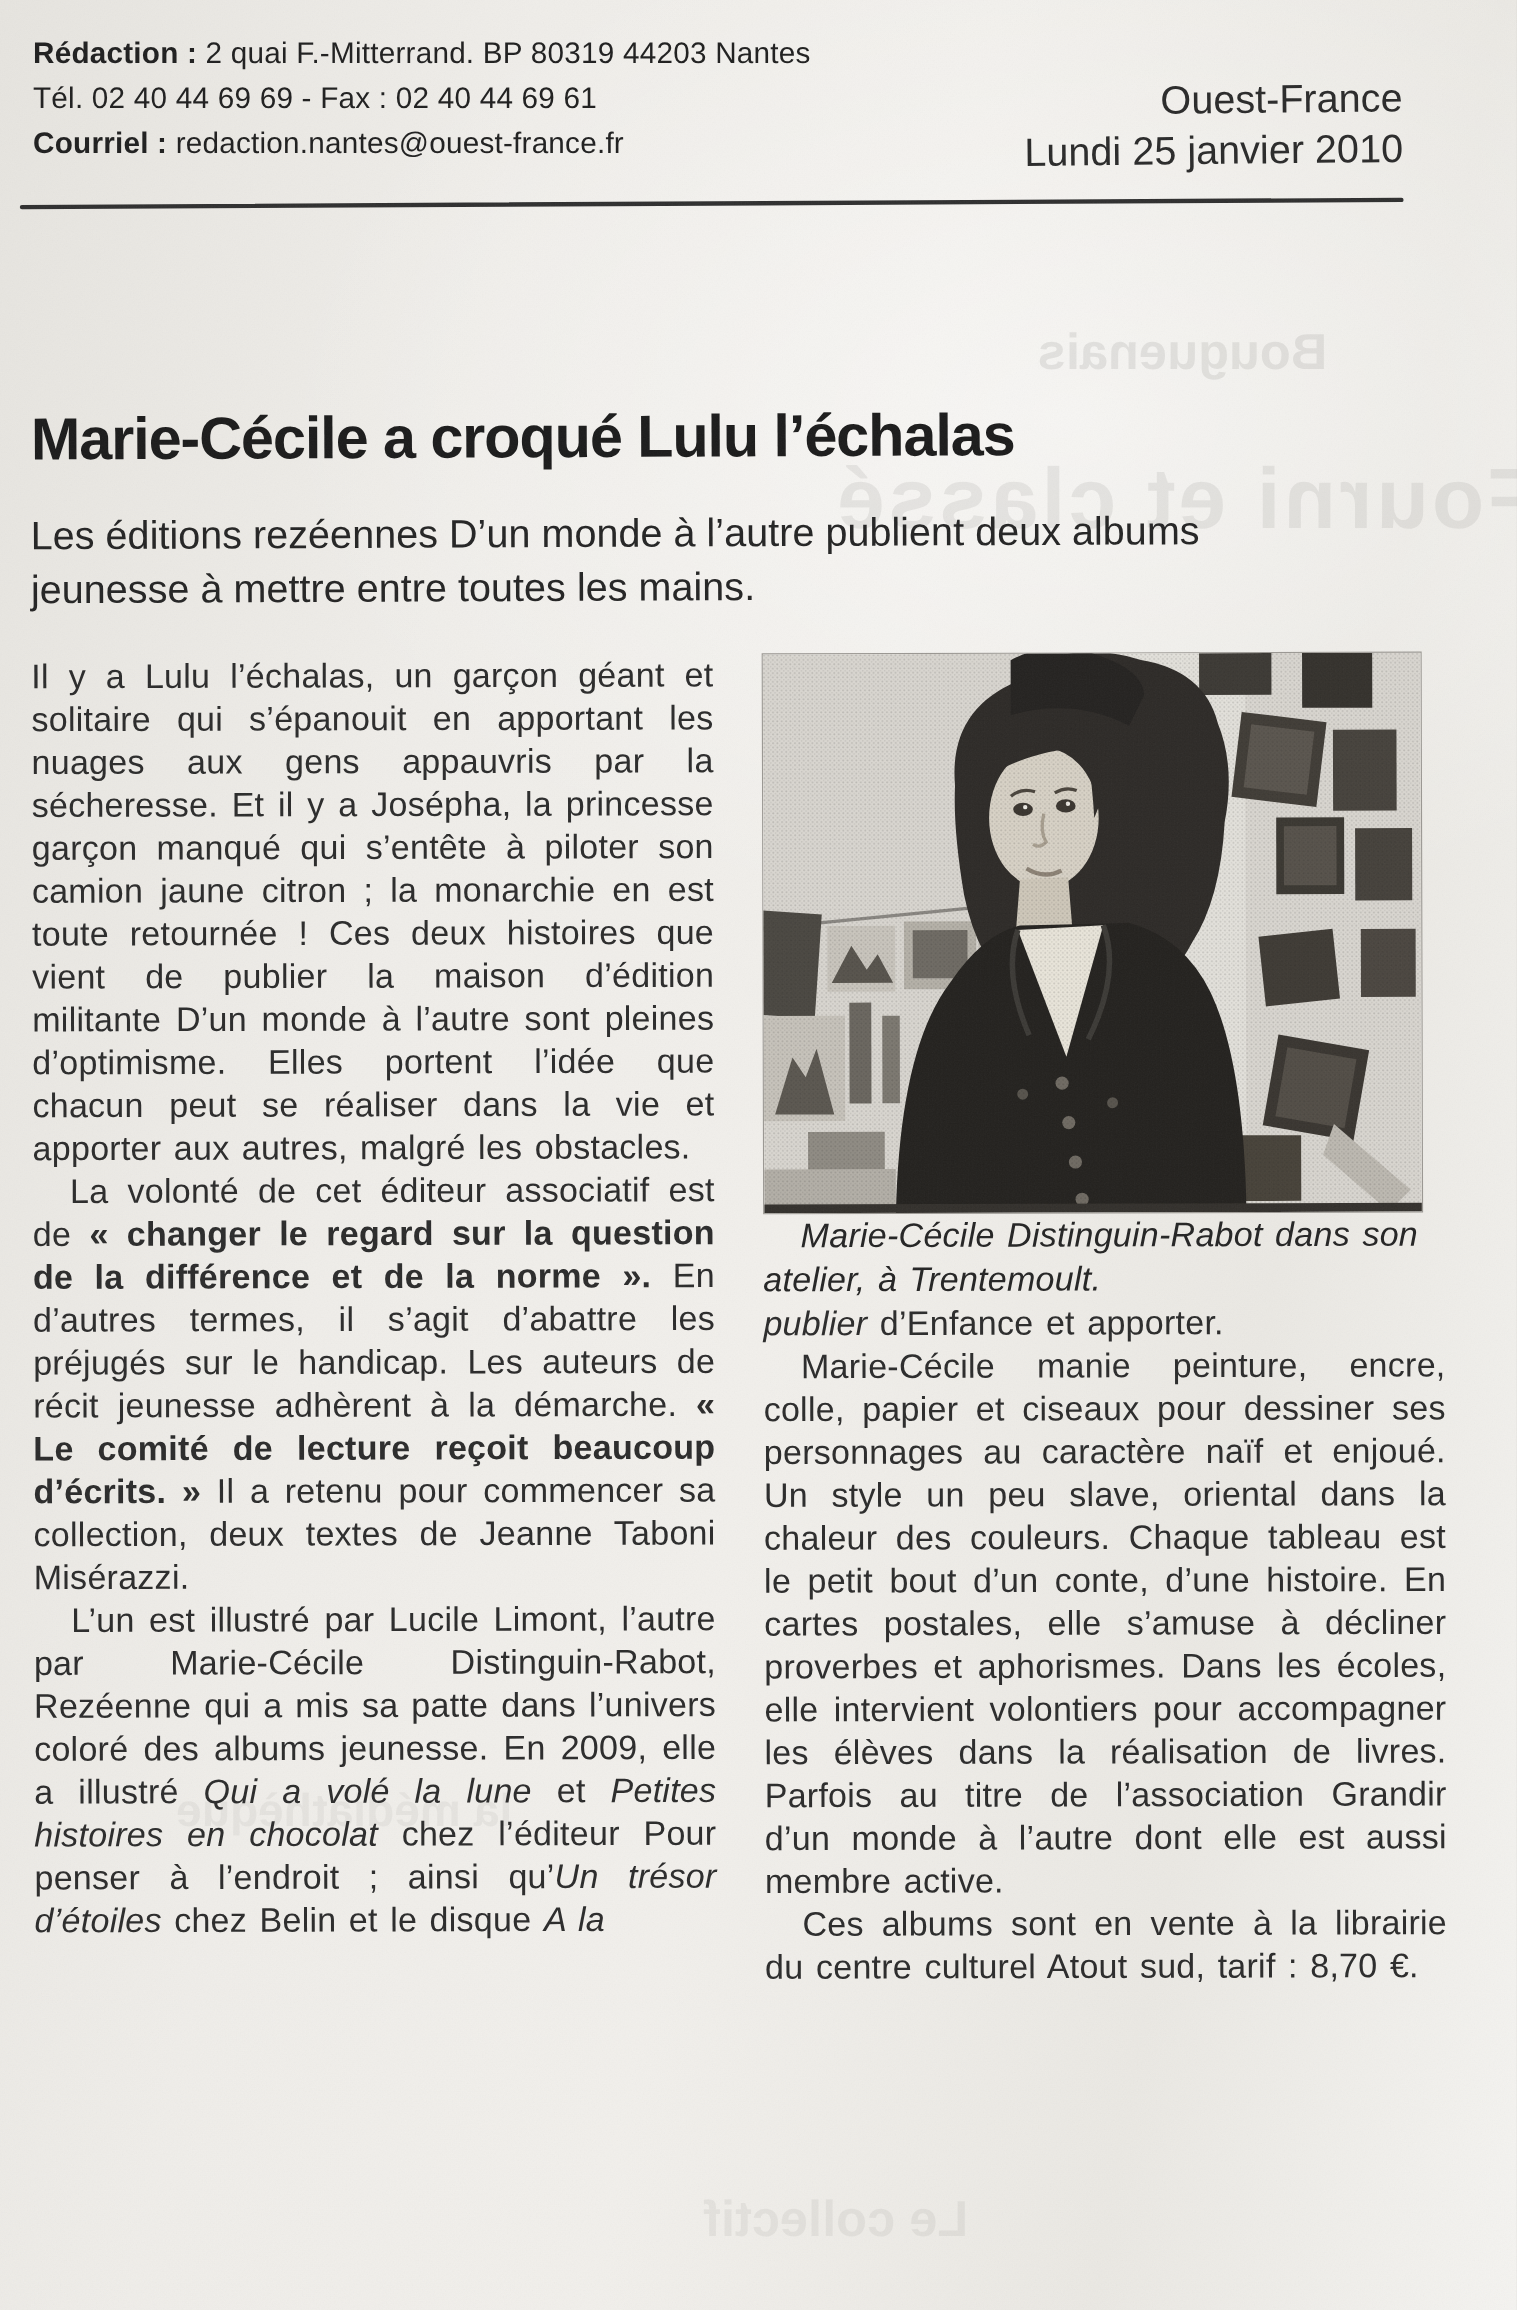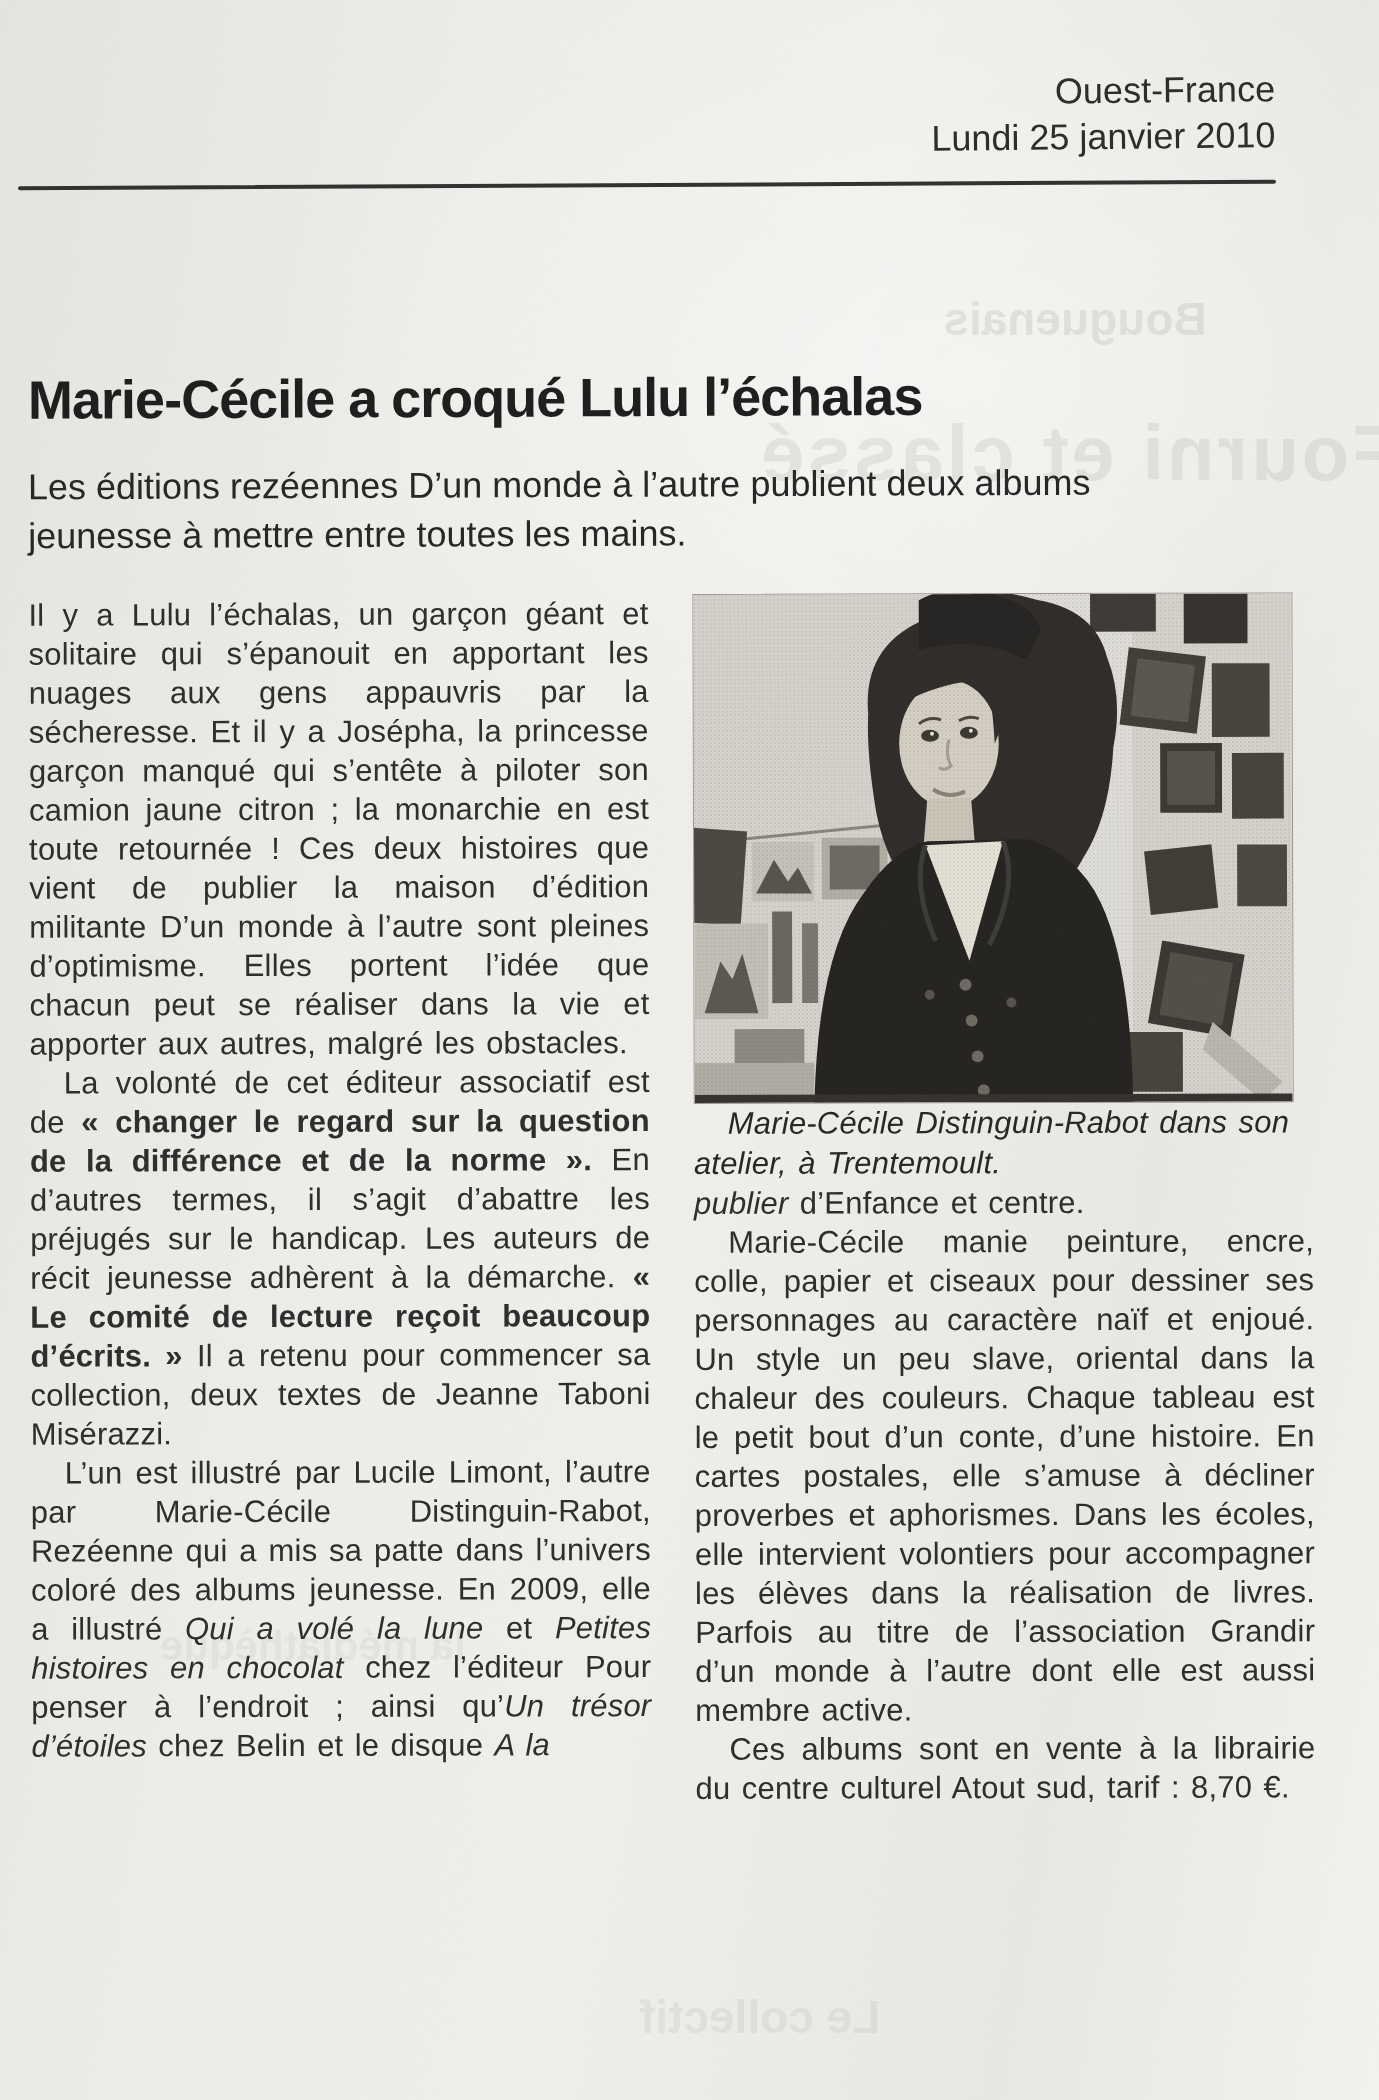--- a/index.html
+++ b/index.html
@@ -44,20 +44,25 @@
 </head>
 <body>
 
 <div class="page">
 
   <div class="ghost g1">Bouguenais</div>
   <div class="ghost g2">Fourni et classé</div>
   <div class="ghost g3">la médiathèque</div>
   <div class="ghost g4">Le collectif</div>
 
+  <div class="hdr-left">
+    <div><span class="lbl">Rédaction :</span><span> 2 quai F.-Mitterrand. BP 80319 44203 Nantes</span></div>
+    <div>Tél. 02 40 44 69 69 - Fax : 02 40 44 69 61</div>
+    <div><span class="lbl">Courriel :</span><span> redaction.nantes@ouest-france.fr</span></div>
+  </div>
   <div class="hdr-right">
     <div>Ouest-France</div>
     <div>Lundi 25 janvier 2010</div>
   </div>
   <div class="hdr-rule"></div>
 
   <h1 class="title" style="margin:0;">Marie-Cécile a croqué Lulu l’échalas</h1>
   <div class="subtitle">Les éditions rezéennes D’un monde à l’autre publient deux albums jeunesse à mettre entre toutes les mains.</div>
 
   <div class="cols">
@@ -169,21 +174,21 @@
           <circle cx="236" cy="402" r="5" fill="#57534c"></circle>
           <circle cx="318" cy="410" r="5" fill="#57534c"></circle>
         </g>
 
         <rect x="0" y="502" width="600" height="8" fill="#33302c"></rect>
         <rect x="0" y="0" width="600" height="510" fill="url(#ht)"></rect>
       </svg>
 
       <p class="caption">Marie-Cécile Distinguin-Rabot dans son atelier, à Trentemoult.</p>
 
-      <p class="flush"><span class="i">publier</span><span> d’Enfance et centre.</span></p>
+      <p class="flush"><span class="i">publier</span><span> d’Enfance et apporter.</span></p>
       <p><span>Marie-Cécile manie peinture, encre, colle, papier et ciseaux pour dessiner ses personnages au caractère naïf et enjoué. Un style un peu slave, oriental dans la chaleur des couleurs. Chaque tableau est le petit bout d’un conte, d’une histoire. En cartes postales, elle s’amuse à décliner proverbes et aphorismes. Dans les écoles, elle intervient volontiers pour accompagner les élèves dans la réalisation de livres. Parfois au titre de l’association Grandir d’un monde à l’autre dont elle est aussi membre active.</span></p>
       <p><span>Ces albums sont en vente à la librairie du centre culturel Atout sud, tarif : 8,70 €.</span></p>
     </div>
   </div>
 
   <svg class="noise" width="1379" height="2100" xmlns="http://www.w3.org/2000/svg">
     <filter id="paperN">
       <feTurbulence type="fractalNoise" baseFrequency="0.8" numOctaves="2" stitchTiles="stitch"></feTurbulence>
       <feColorMatrix type="saturate" values="0"></feColorMatrix>
     </filter>

